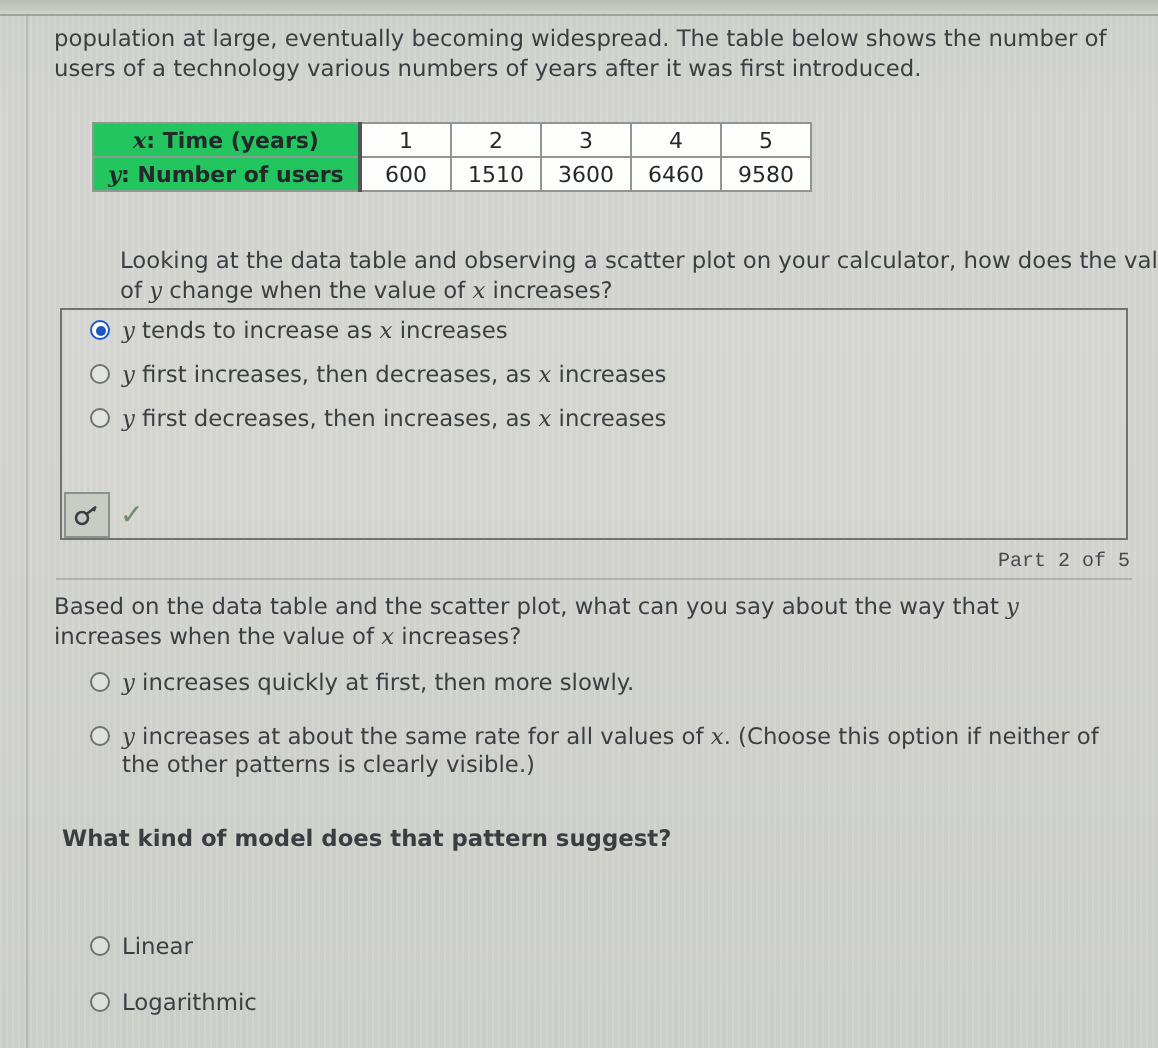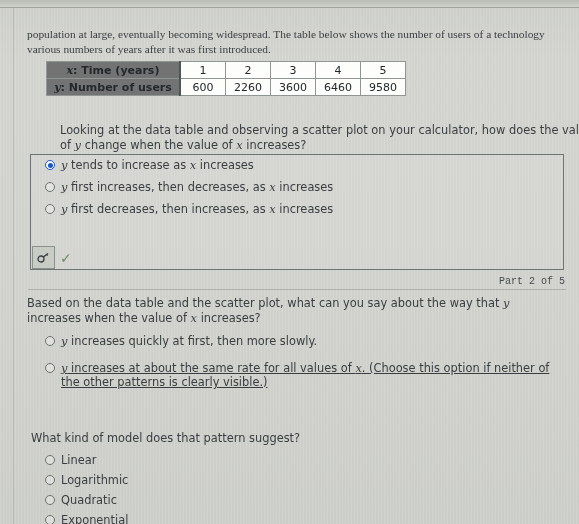--- a/index.html
+++ b/index.html
@@ -52,23 +52,22 @@
   }
   .para {
     font-size: 11.4px;
     line-height: 15px;
     color: #3a3e41;
     margin: 0;
   }
   .intro {
     position: absolute;
     left: 27px;
-    top: 19px;
+    top: 4px;
     width: 530px;
-    font-family: Liberation Serif, serif;
   }
 
   
   .datatable-wrap {
     position: absolute;
     left: 46px;
     top: 53px;
   }
   table.datatable {
     border-collapse: collapse;
@@ -77,21 +76,21 @@
     font-size: 11px;
   }
   table.datatable td {
     border: 1px solid #8f9693;
     padding: 1px 5px;
     text-align: center;
     height: 14px;
     color: #24282b;
   }
   table.datatable td.hdr {
-    background: #737373;
+    background: #22c55e;
     font-weight: bold;
     text-align: center;
     min-width: 122px;
     border-right: 2px solid #4f5553;
   }
   table.datatable td.val {
     background: #fdfdfb;
     min-width: 34px;
     font-weight: normal;
   }
@@ -214,36 +213,37 @@
     top: 288px;
     width: 537px;
   }
   .q2-opts {
     position: absolute;
     left: 45px;
     top: 326px;
     width: 510px;
   }
   .q2-opts .opt { margin-bottom: 12px; }
-  .q2-opts .opt-label.wrap { line-height: 14px; text-decoration: underline; }
+  .q2-opts .opt-label.wrap { line-height: 14px; }
 
   
   .q3-prompt {
     position: absolute;
     left: 31px;
-    top: 423px;
+    top: 404px;
     width: 400px;
+    font-weight: bold;
   }
   .q3-opts {
     position: absolute;
     left: 45px;
     top: 445px;
     width: 300px;
   }
-  .q3-opts .opt { margin-bottom: 5px; }
+  .q3-opts .opt { margin-bottom: 5px; margin-top: 13px; }
 </style>
 </head>
 <body>
 
 <div class="page"></div>
 <div class="topband"></div>
 <div class="topline"></div>
 <div class="leftedge"></div>
 
 <div class="content">
@@ -257,21 +257,21 @@
         <td class="hdr"><span class="mvar">x</span><span>: Time (years)</span></td>
         <td class="val">1</td>
         <td class="val">2</td>
         <td class="val">3</td>
         <td class="val">4</td>
         <td class="val">5</td>
       </tr>
       <tr>
         <td class="hdr"><span class="mvar">y</span><span>: Number of users</span></td>
         <td class="val">600</td>
-        <td class="val">2260</td>
+        <td class="val">1510</td>
         <td class="val">3600</td>
         <td class="val">6460</td>
         <td class="val">9580</td>
       </tr>
     </tbody>
       </table>
   </div>
 
   <p class="para q1-prompt">Looking at the data table and observing a scatter plot on your calculator, how does the value of <span class="mvar-n">y</span> change when the value of <span class="mvar-n">x</span> increases?</p>
 

